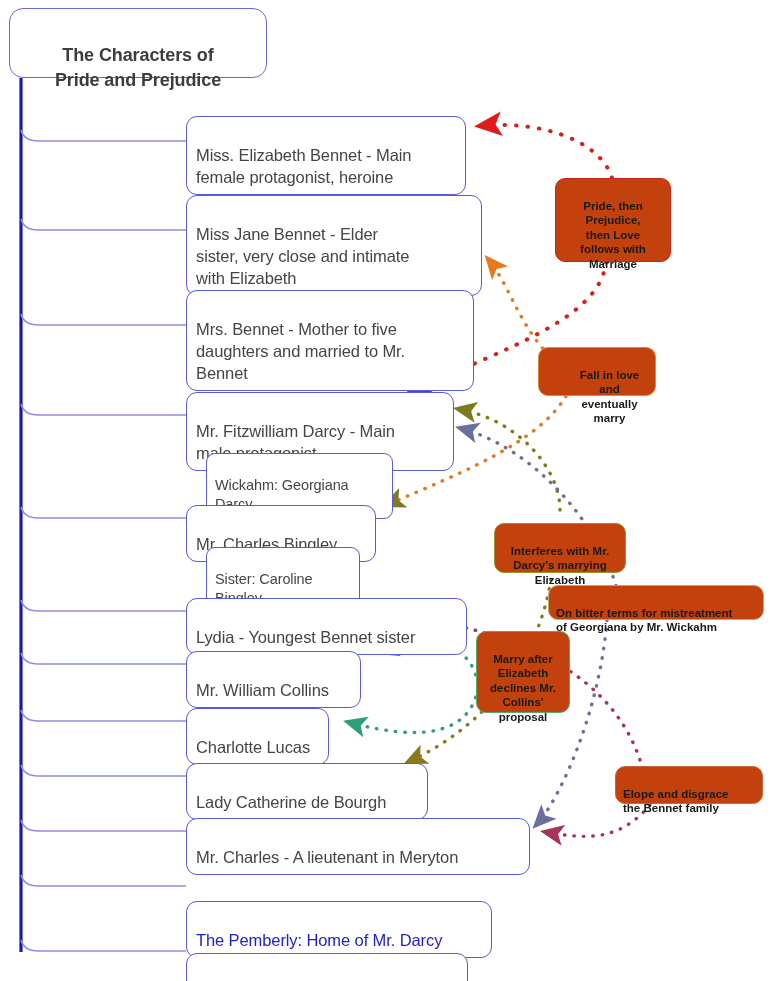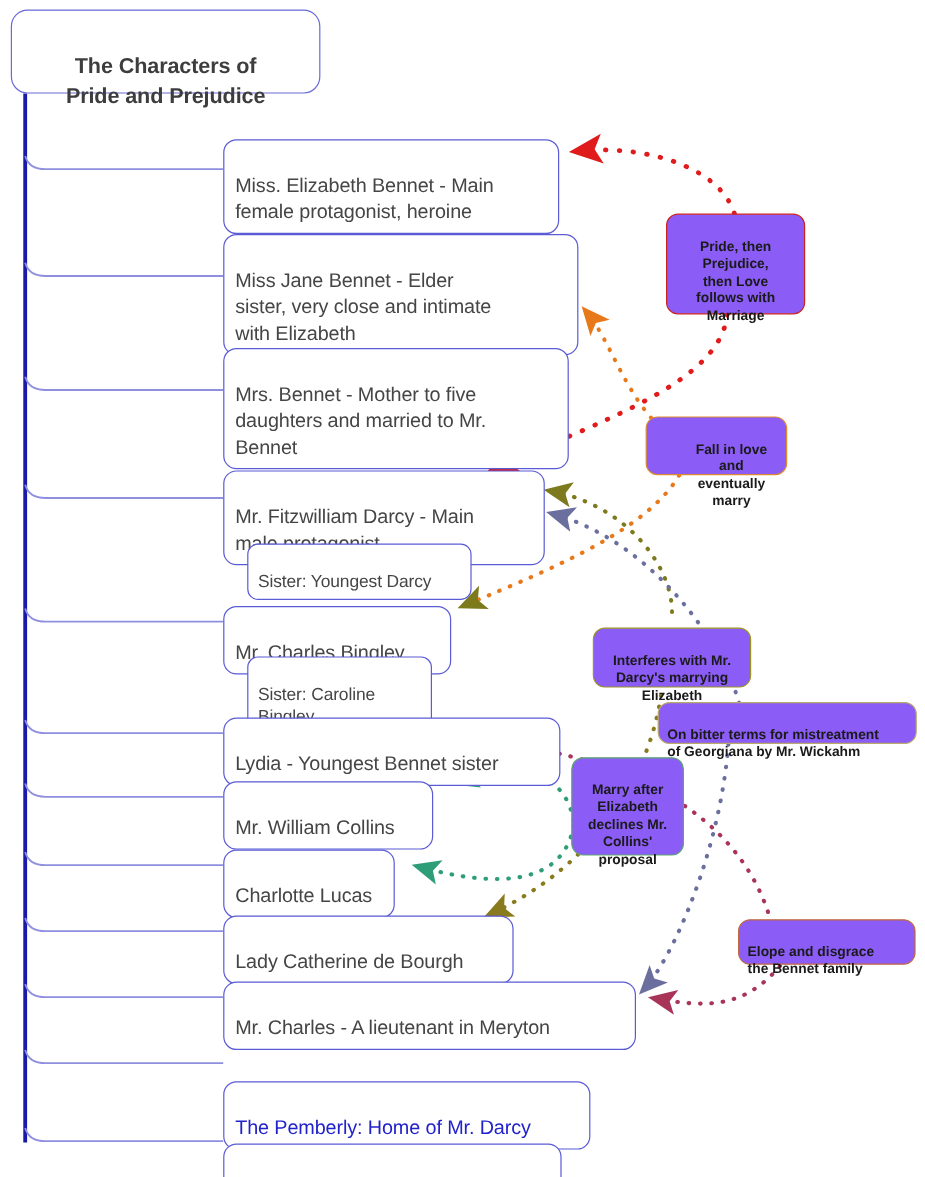--- a/index.html
+++ b/index.html
@@ -59,21 +59,21 @@
   }
   .node.place {
     color: #2222cc;
     margin-top: 28px;
   }
 
   
   .note {
     position: absolute;
     box-sizing: border-box;
-    background: #8b5cf6;
+    background: #c2410c;
     border: 1.4px solid #c0392b;
     border-radius: 10px;
     color: #1a1a1a;
     font-size: 11.5px;
     font-weight: bold;
     line-height: 14.5px;
     text-align: center;
     padding: 5px 7px;
     white-space: pre-line;
   }
@@ -203,21 +203,21 @@
 daughters and married to Mr.
 Bennet</span>
   </div>
 
   <div class="node" style="left:186px; top:392px; width:268px;">
     <span>Mr. Fitzwilliam Darcy - Main
 male protagonist</span>
   </div>
 
   <div class="node sub" style="left:206px; top:453px; width:187px;">
-    <span>Sister: Youngest Darcy</span>
+    <span>Wickahm: Georgiana Darcy</span>
   </div>
 
   <div class="node" style="left:186px; top:505px; width:190px;">
     <span>Mr. Charles Bingley</span>
   </div>
 
   <div class="node sub" style="left:206px; top:547px; width:154px;">
     <span>Sister: Caroline Bingley</span>
   </div>
 

